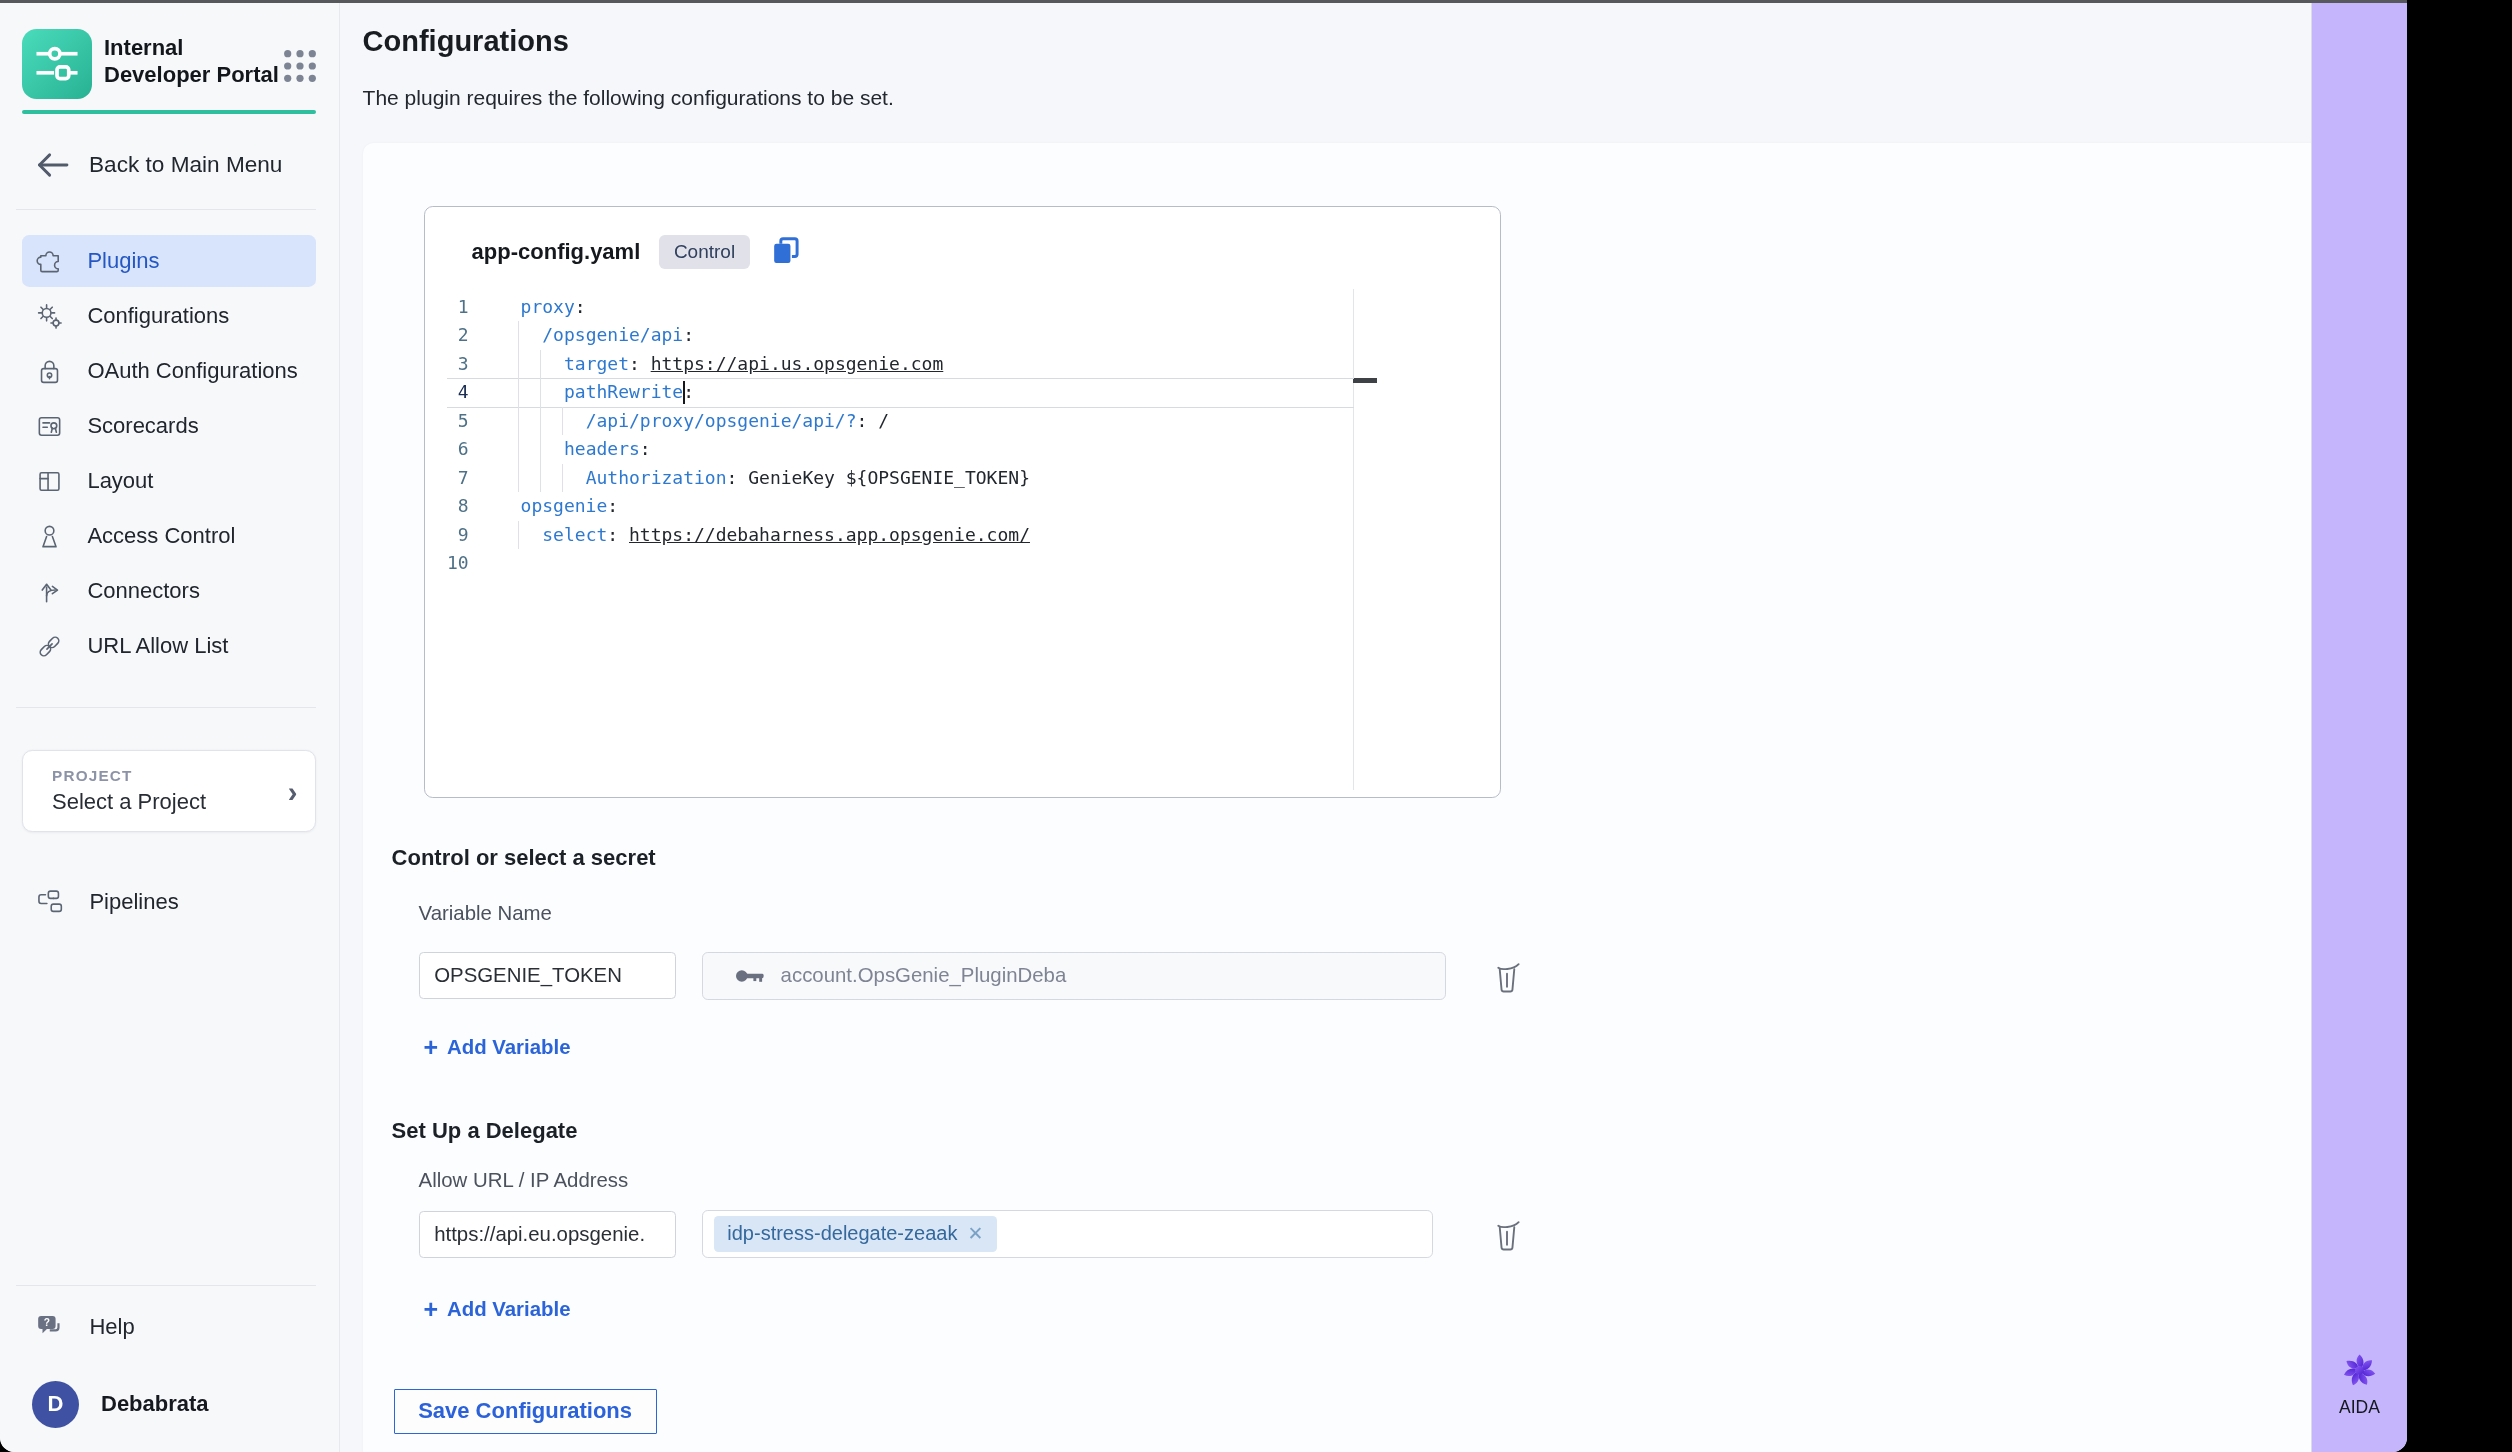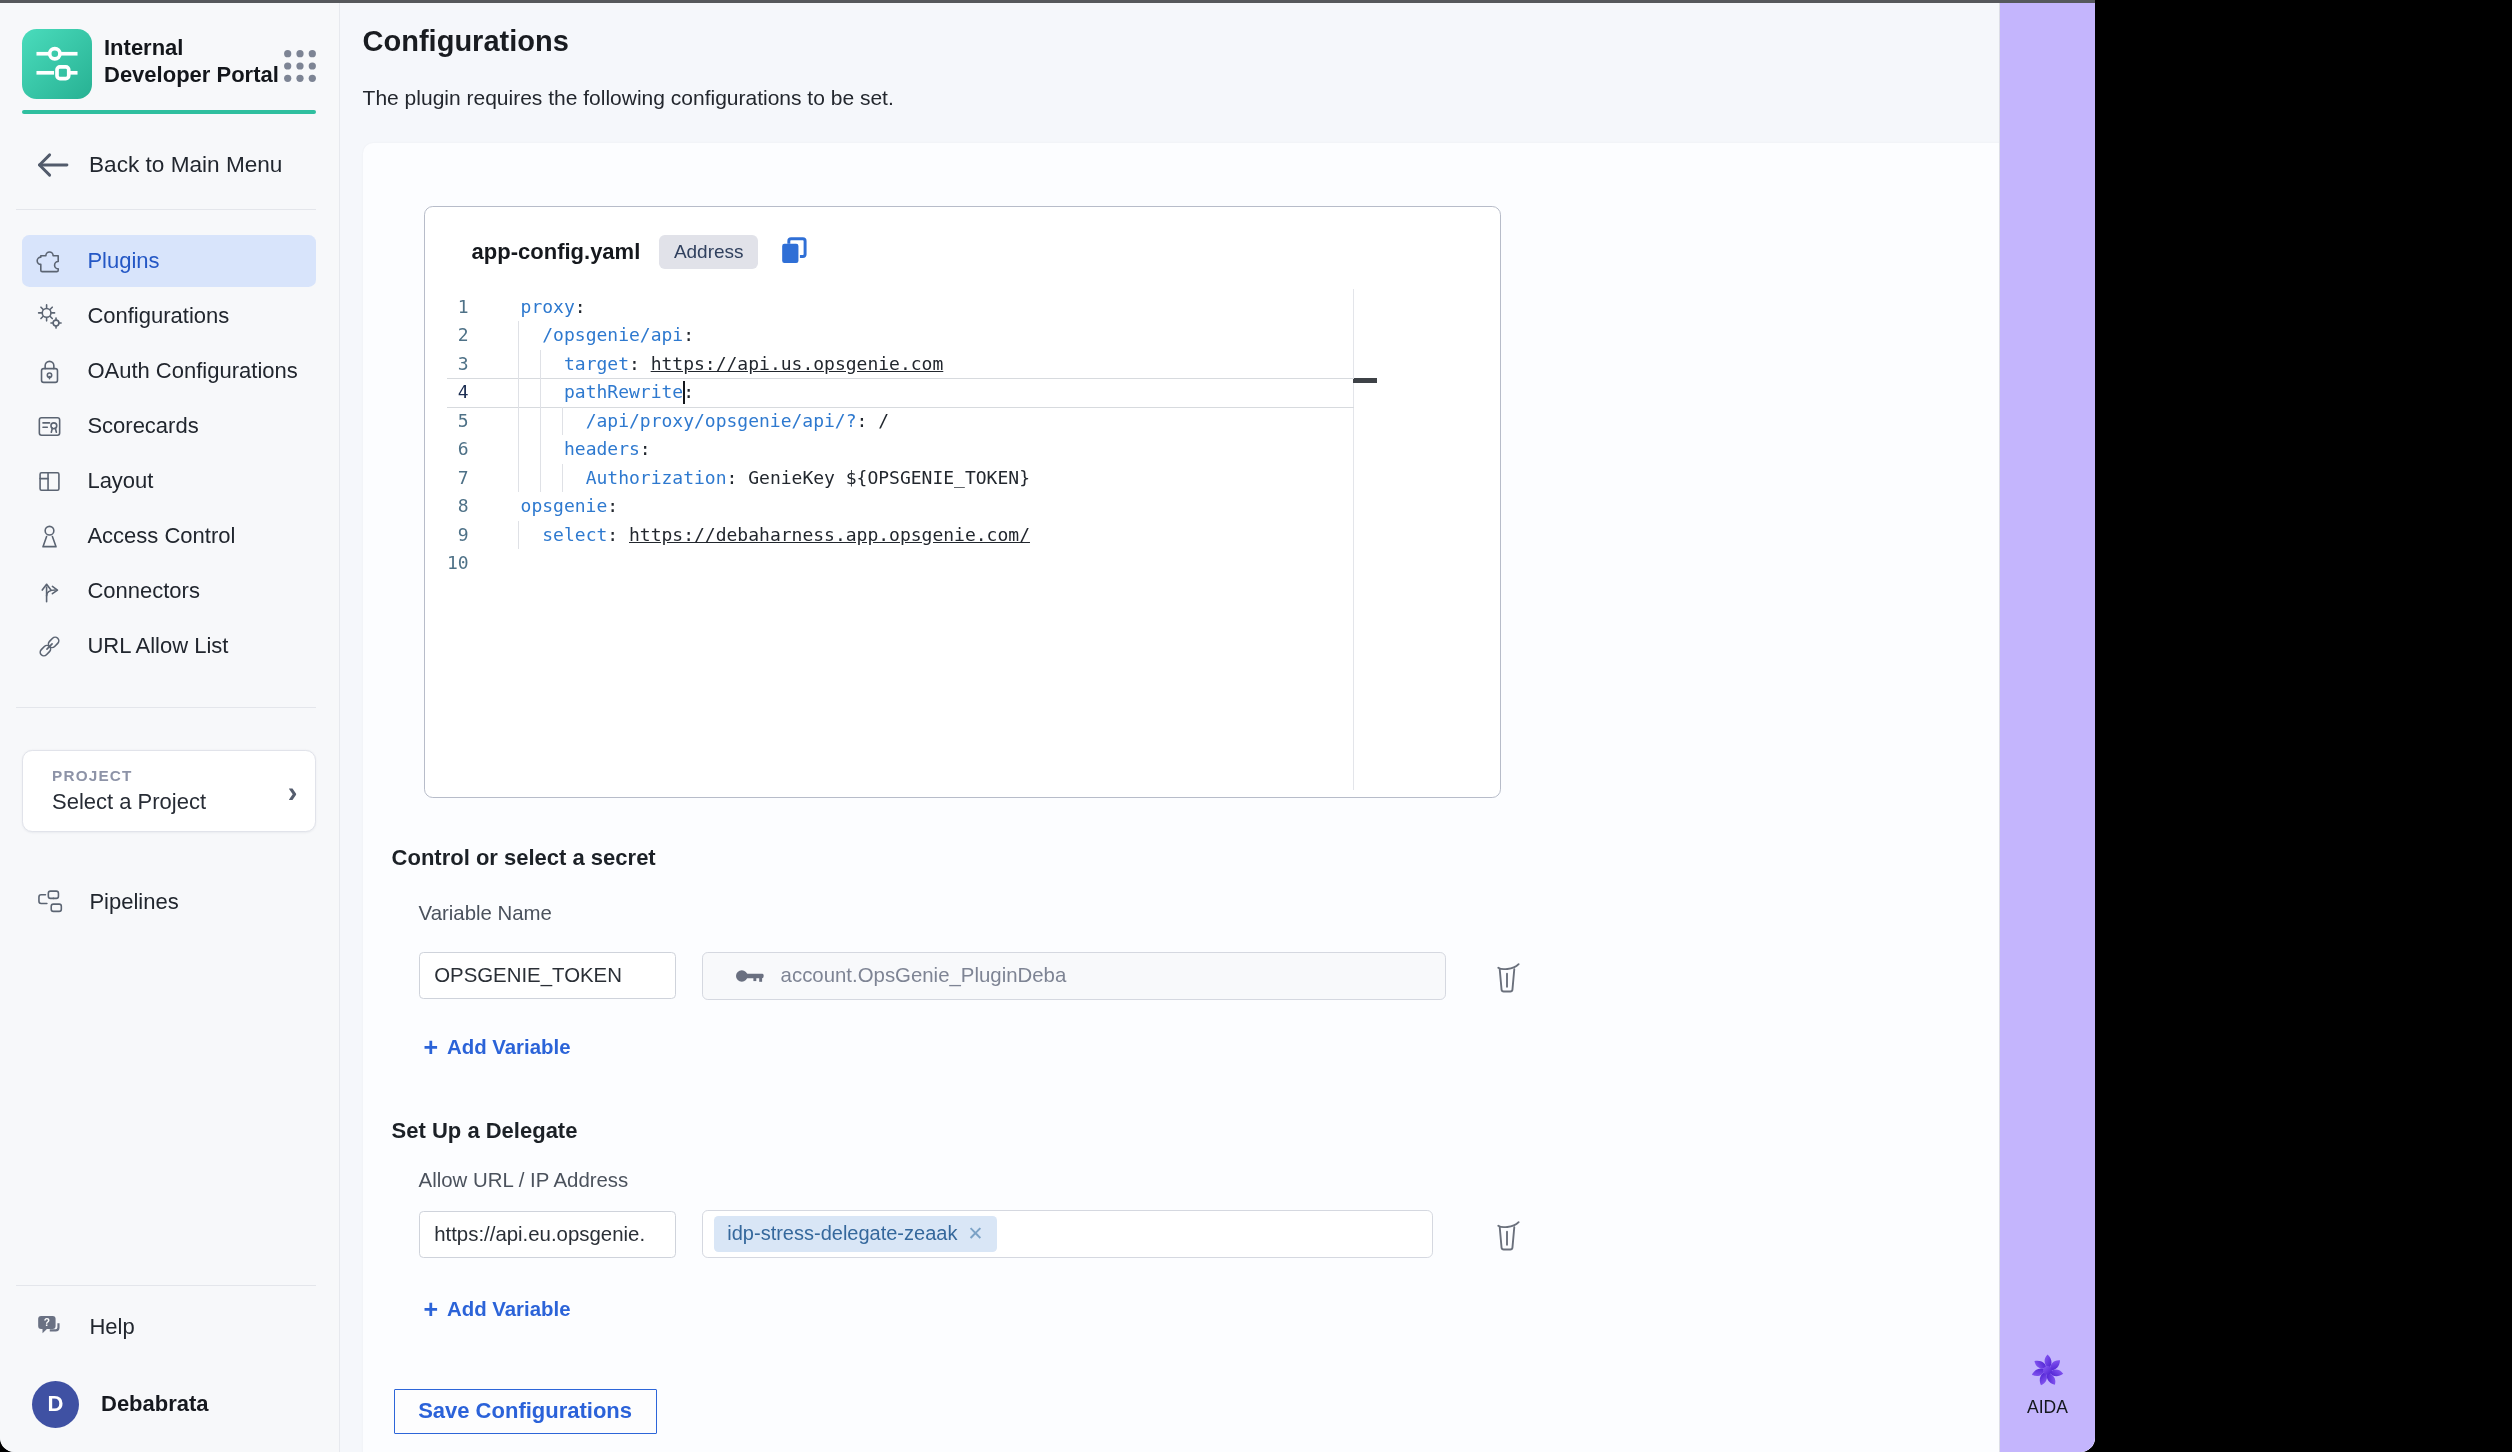--- a/index.html
+++ b/index.html
@@ -1,18 +1,18 @@
 <!DOCTYPE html>
 <html style="font-size:11.7px"><head>
 <meta charset="utf-8">
 <style>
   * { margin:0; padding:0; box-sizing:border-box; }
   html,body { background:#000; }
   body { font-family:"Liberation Sans", sans-serif; }
-  .screen { position:relative; width:2095px; height:1452px; background:#f5f7fb;
+  .screen { position:relative; width:2407px; height:1452px; background:#f5f7fb;
             border-radius:0 0 14.6px 14.6px; overflow:hidden; }
   .topbar { position:absolute; left:0; top:0; right:0; height:2.9px; background:#56585c; z-index:30; }
 
   
   .sidebar { position:absolute; left:0; top:2.9px; bottom:0; width:340px; background:#f7f8fa;
              border-right:0.7px solid #e7e9ee; z-index:10; }
   .logo-box { position:absolute; left:22px; top:26px; width:70px; height:70px; border-radius:14.6px;
               background:linear-gradient(135deg,#4adcbc 0%,#27b193 100%);
               display:flex; align-items:center; justify-content:center; }
   .logo-title { position:absolute; left:104px; top:31px; width:175px; font-size:22px; line-height:27px;
@@ -293,21 +293,21 @@
 
   <div class="main">
     <div class="page-title">Configurations</div>
     <div class="page-sub">The plugin requires the following configurations to be set.</div>
 
     <div class="content-card">
 
       <div class="editor">
         <div class="ed-head">
           <span class="ed-file">app-config.yaml</span>
-          <span class="ed-badge">Address</span>
+          <span class="ed-badge">Control</span>
           <svg class="ed-copy" viewBox="0 0 46 46">
             <path d="M16 12 V8 a3 3 0 0 1 3 -3 h16 a3 3 0 0 1 3 3 v18 a3 3 0 0 1 -3 3 h-4" fill="none" stroke="#2f6fd6" stroke-width="4"></path>
             <rect x="7" y="12" width="22" height="26" rx="3" fill="#2f6fd6"></rect>
           </svg>
         </div>
         <div class="code">
           <div class="track"></div>
           <div class="marker"></div>
           <div>
               <div class="cl"><span class="num">1</span><span class="txt"><span class="tok-k">proxy</span><span class="tok-p">:</span></span></div>

